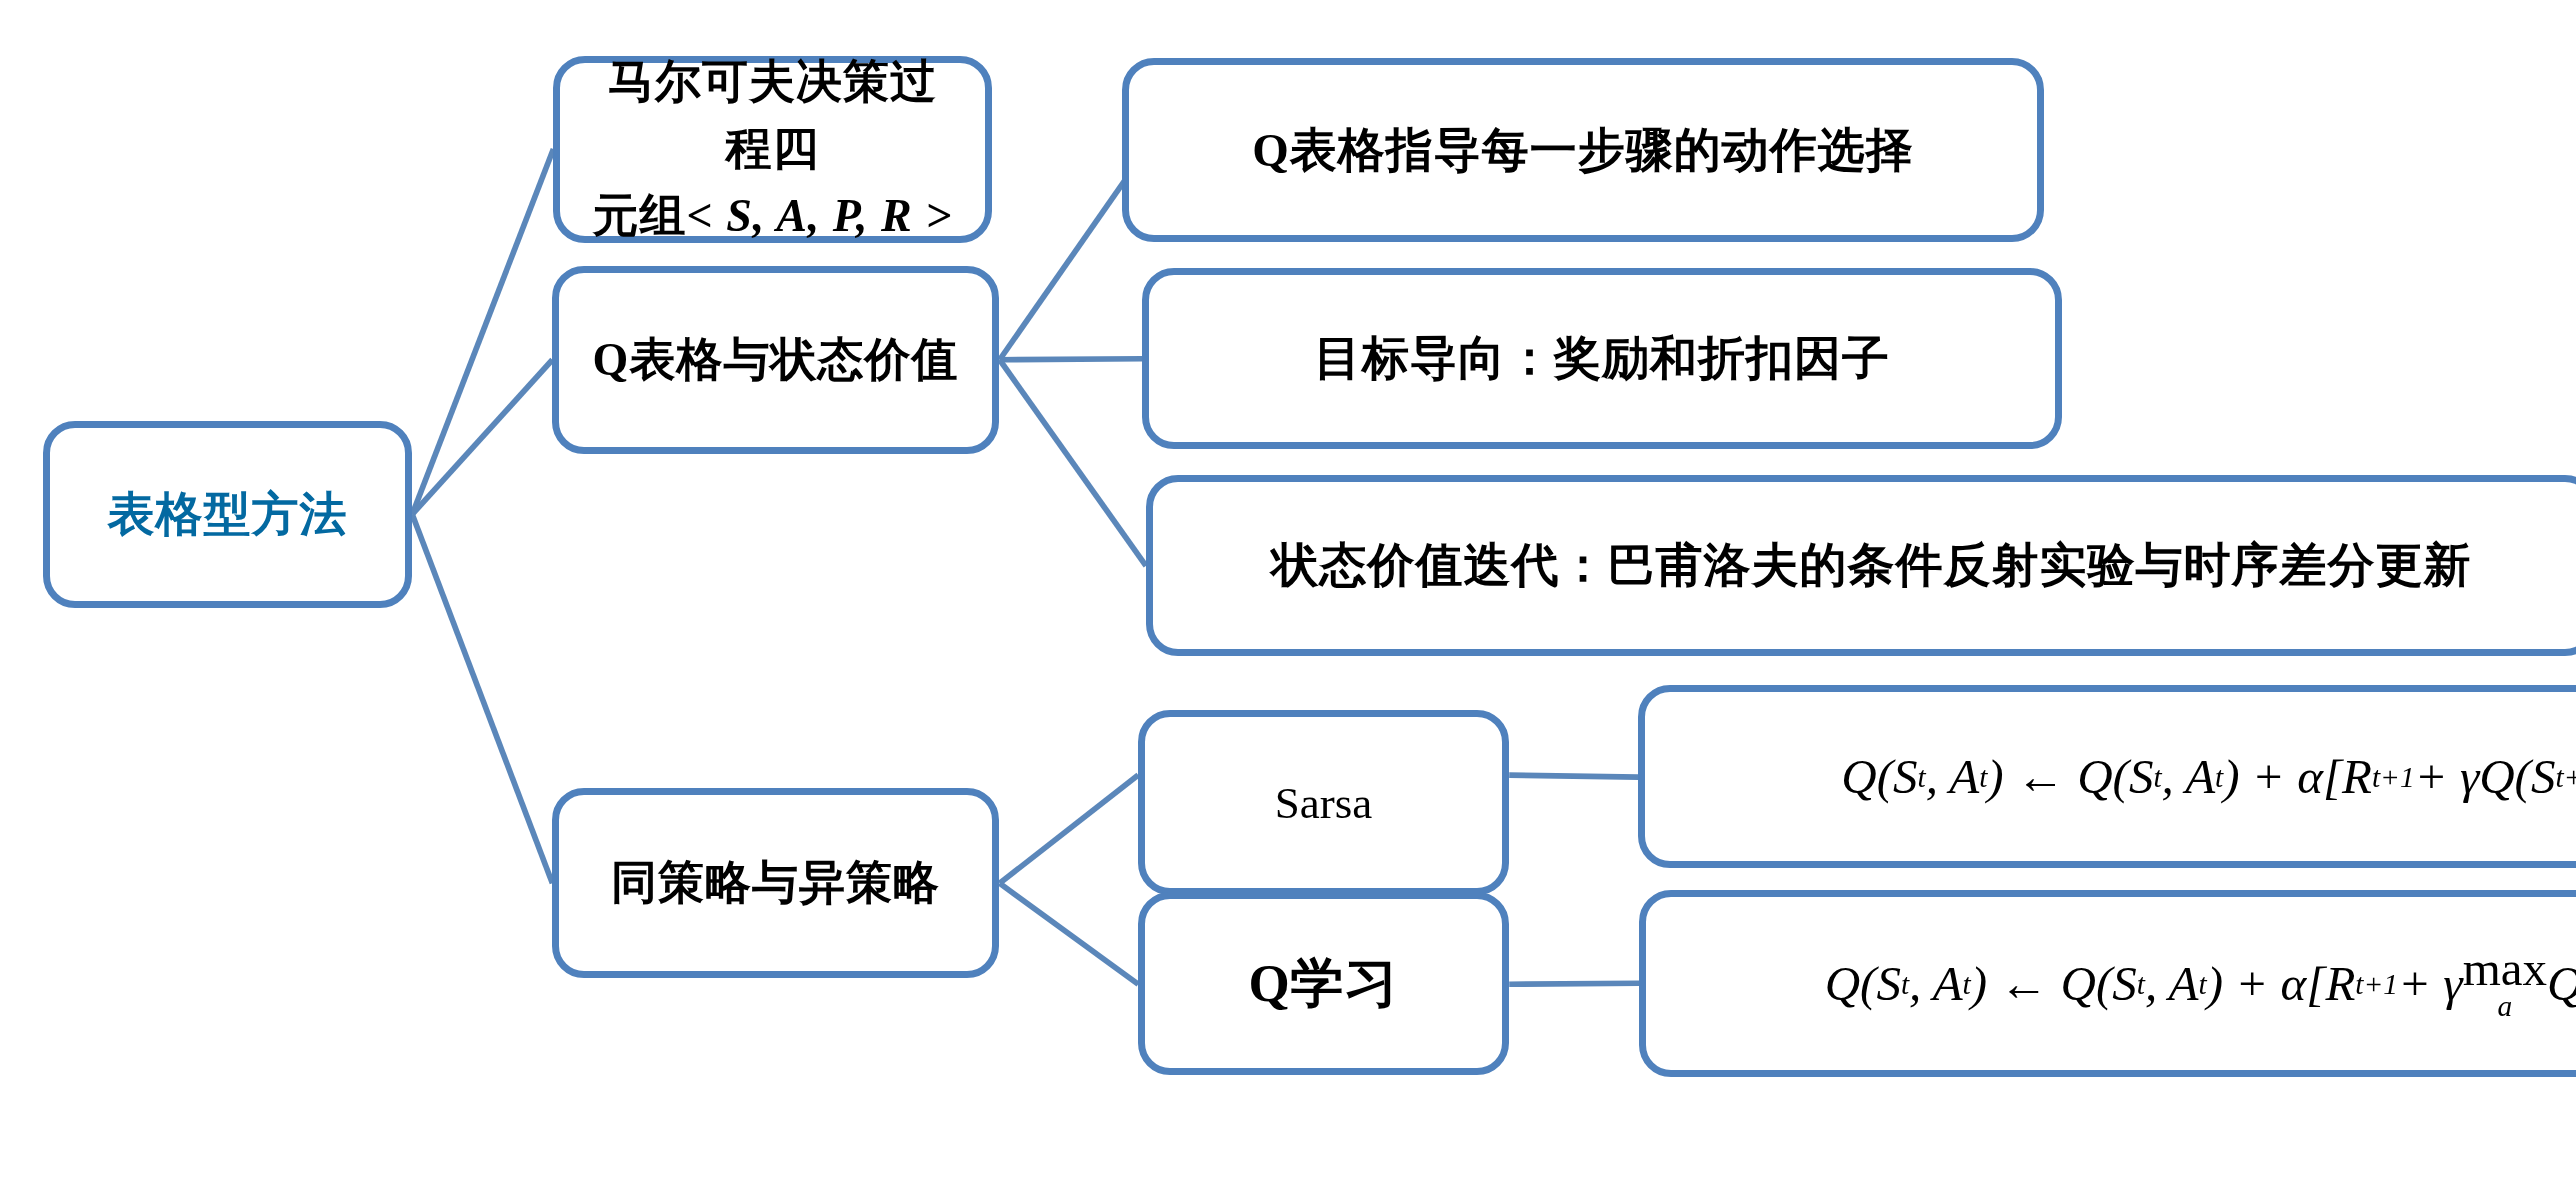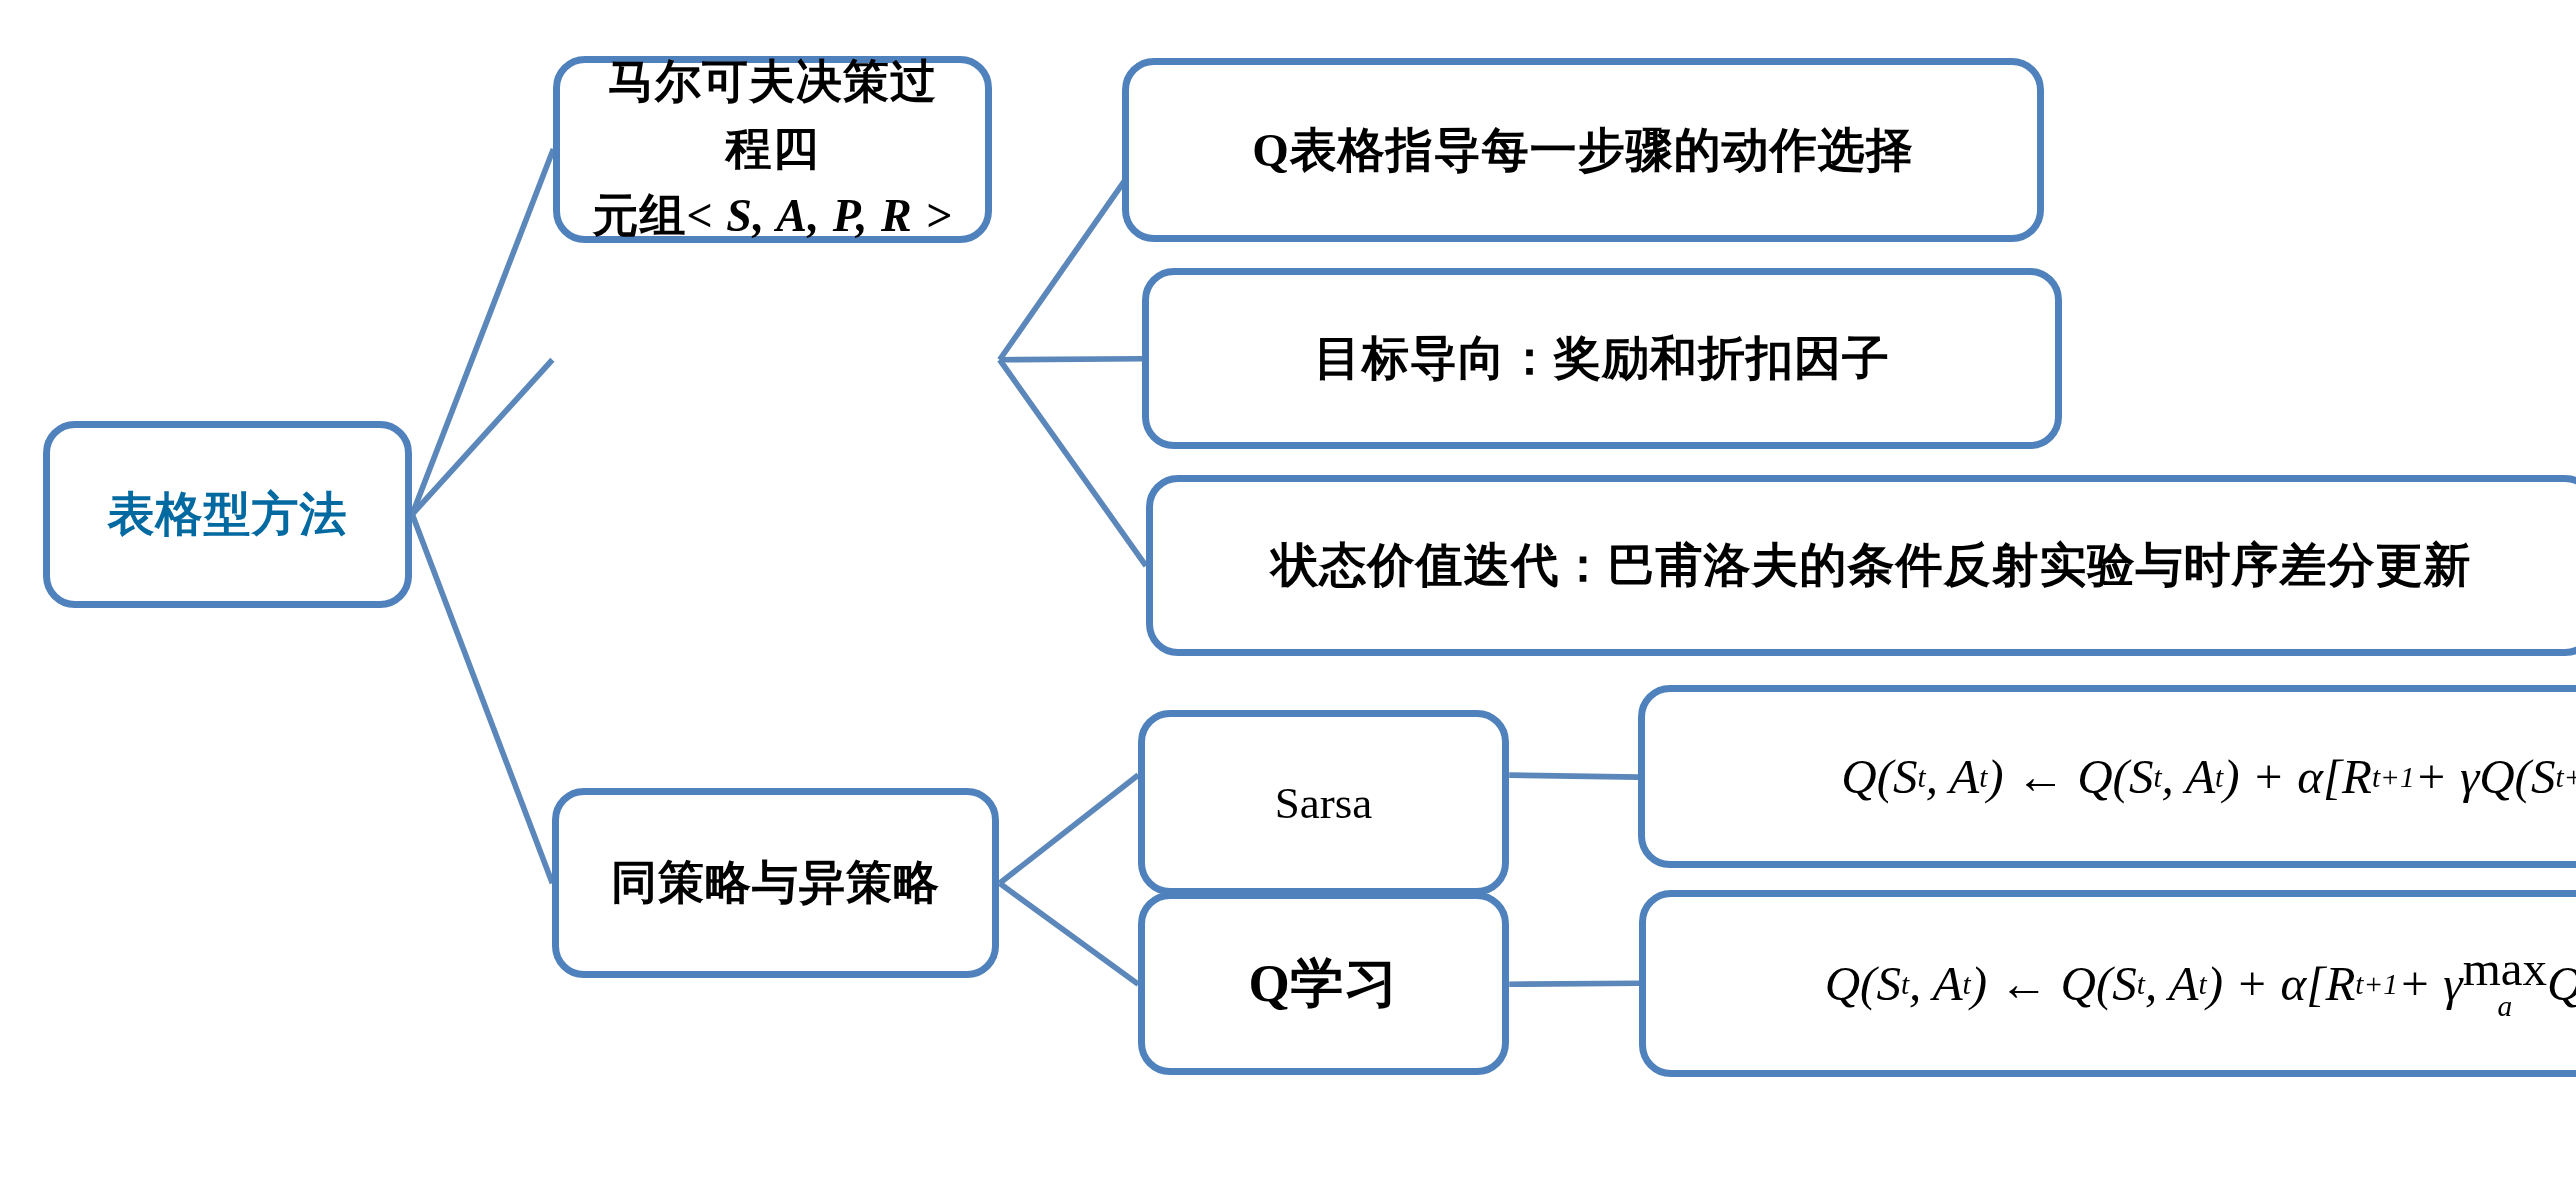--- a/index.html
+++ b/index.html
@@ -102,20 +102,23 @@
     <span>表格型方法</span>
   </div>
 
   <div class="node cjk" id="mdp" style="border-color: rgb(79, 129, 189); color: rgb(0, 0, 0);">
     <div>
       <span>马尔可夫决策过程四</span><br>
       <span>元组</span><span class="math">&lt; S, A, P, R &gt;</span>
     </div>
   </div>
 
+  <div class="node cjk" id="qtable" style="border-color: rgb(79, 129, 189); color: rgb(0, 0, 0);">
+    <span>Q表格与状态价值</span>
+  </div>
 
   <div class="node cjk" id="leaf1" style="border-color: rgb(79, 129, 189); color: rgb(0, 0, 0);">
     <span>Q表格指导每一步骤的动作选择</span>
   </div>
 
   <div class="node cjk" id="leaf2" style="border-color: rgb(79, 129, 189); color: rgb(0, 0, 0);">
     <span>目标导向：奖励和折扣因子</span>
   </div>
 
   <div class="node cjk" id="leaf3" style="border-color: rgb(79, 129, 189); color: rgb(0, 0, 0);">

